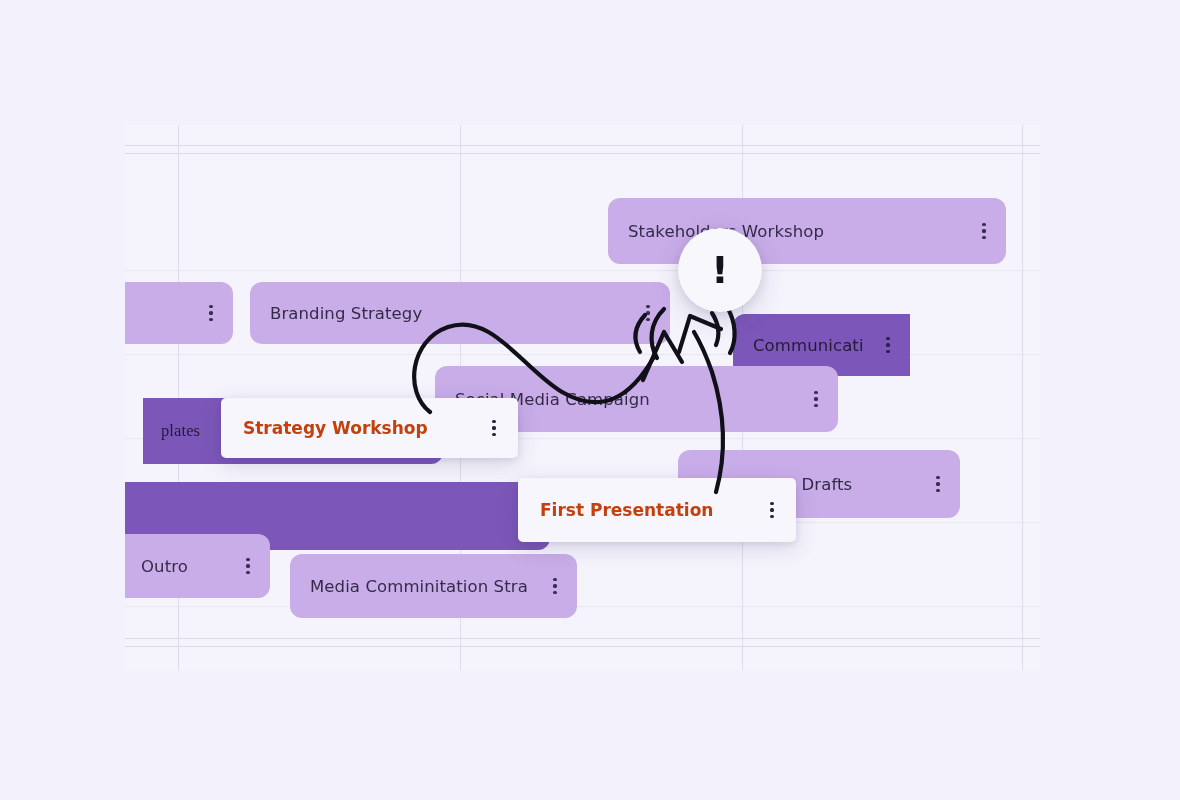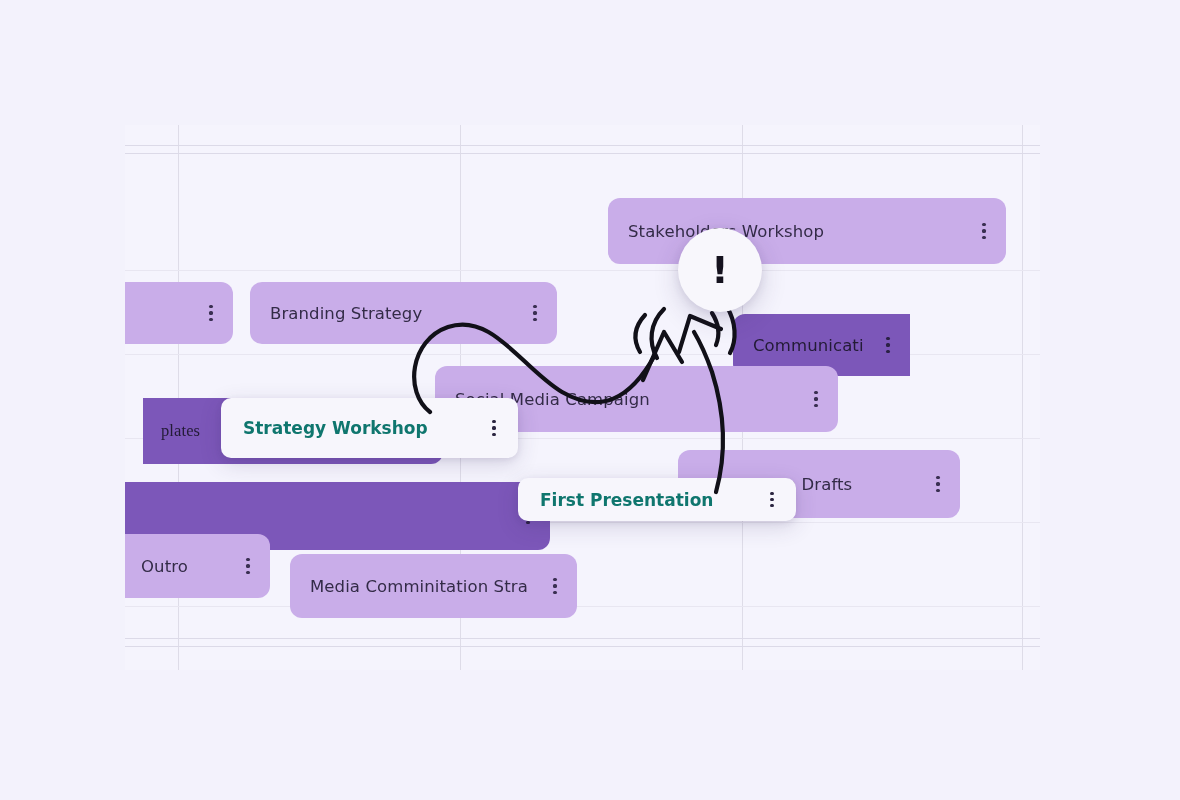--- a/index.html
+++ b/index.html
@@ -108,26 +108,26 @@
   }
   .kebab.on-dark i { background: #2b2144; }
 
   
   .fcard {
     position: absolute;
     display: flex;
     align-items: center;
     box-sizing: border-box;
     background: #f7f6fc;
-    border-radius: 10px;
+    border-radius: 5px;
     padding: 0 22px;
     box-shadow: 0 6px 22px rgba(58,44,96,.16), 0 2px 6px rgba(58,44,96,.10);
     font-size: 17px;
     font-weight: bold;
-    color: #0f766e;
+    color: #c2410c;
     white-space: nowrap;
     z-index: 40;
   }
   .fcard .spacer { flex: 1 1 auto; min-width: 24px; }
   .fcard .kebab i { background: #2b2440; }
 
   
   #alert-badge {
     position: absolute;
     width: 84px;
@@ -196,21 +196,21 @@
     <div class="bar light clip-left" style="left:0px; top:157px; width:108px; height:62px;">
       <span class="bar-label"></span>
       <span class="spacer"></span>
       <span class="kebab">
           <i></i>
           <i></i>
           <i></i>
         </span>
     </div>
 
-    <div class="bar light" style="left:125px; top:157px; width:307px; height:62px;">
+    <div class="bar light" style="left:125px; top:157px; width:420px; height:62px;">
       <span class="bar-label">Branding Strategy</span>
       <span class="spacer"></span>
       <span class="kebab">
           <i></i>
           <i></i>
           <i></i>
         </span>
     </div>
 
     <div class="bar dark clip-right" style="left:608px; top:157px; width:177px; height:62px;">
@@ -312,21 +312,21 @@
   <div class="fcard" style="left:221px; top:398px; width:297px; height:60px;">
     <span>Strategy Workshop</span>
     <span class="spacer"></span>
     <span class="kebab">
         <i></i>
         <i></i>
         <i></i>
       </span>
   </div>
 
-  <div class="fcard" style="left:518px; top:478px; width:278px; height:43px;">
+  <div class="fcard" style="left:518px; top:478px; width:278px; height:64px;">
     <span>First Presentation</span>
     <span class="spacer"></span>
     <span class="kebab">
         <i></i>
         <i></i>
         <i></i>
       </span>
   </div>
 
 </div>

